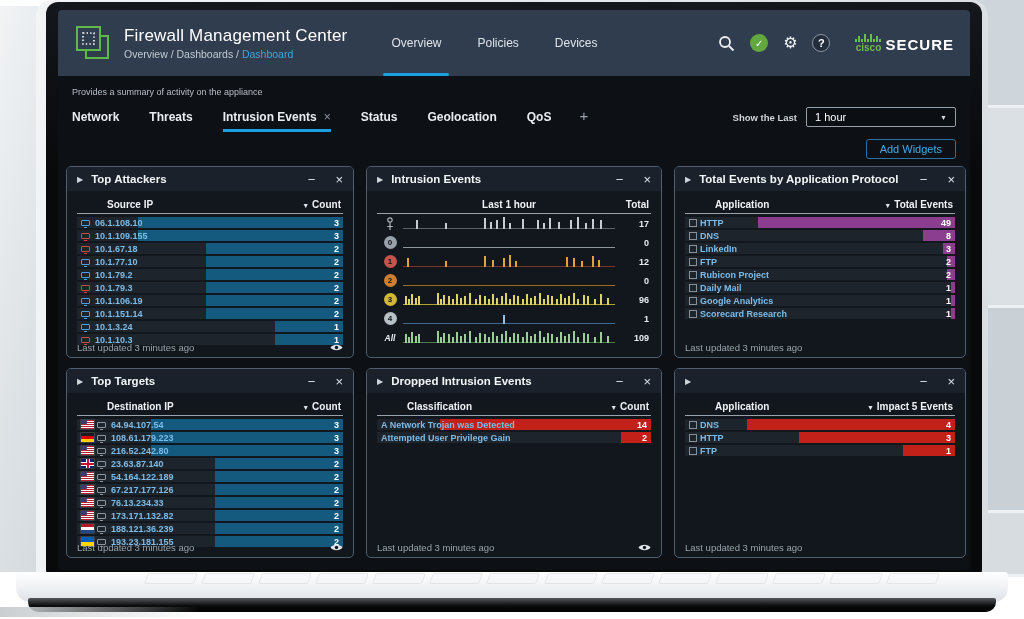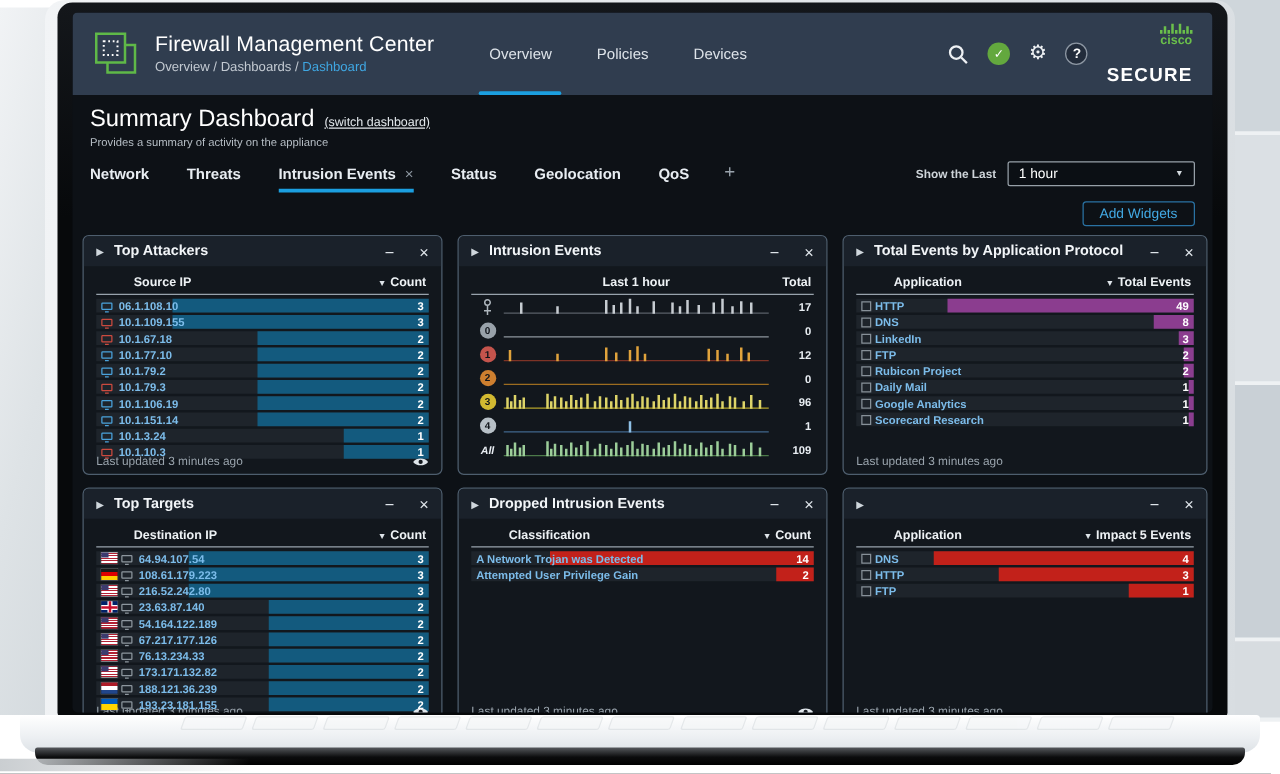--- a/index.html
+++ b/index.html
@@ -36,21 +36,21 @@
   .breadcrumb .cur { color:#3fa7e2; }
   .nav { display:flex; gap:36px; margin-left:44px; height:66px; align-items:center; }
   .nav-item { font-size:12px; color:#dde3e9; position:relative; height:100%; display:flex; align-items:center; cursor:pointer; }
   .nav-item.active::after { content:""; position:absolute; bottom:0; left:-8px; right:-8px; height:3px; background:#1b9fe0; border-radius:2px; }
   .hdr-icons { margin-left:auto; display:flex; align-items:center; gap:15px; }
   .circle-ic { width:18px; height:18px; border-radius:50%; display:flex; align-items:center; justify-content:center;
     font-size:11px; font-weight:bold; color:#fff; }
   .check { background:#63a83e; font-size:10px; }
   .help { background:#222c3b; border:1px solid #8d97a3; }
   .gear { color:#eef1f4; font-size:16px; line-height:1; cursor:pointer; }
-  .cisco-wrap { display:flex; align-items:flex-end; gap:14px; margin-left:0;flex-direction:column; }
+  .cisco-wrap { display:flex; align-items:flex-end; gap:4px; margin-left:10px; }
   .cisco-logo { display:flex; flex-direction:column; align-items:center; }
   .cisco-bars { display:flex; align-items:flex-end; gap:1px; height:9px; margin-bottom:1px; }
   .cbar { width:2px; background:#6abf4b; }
   .cisco-txt { color:#6abf4b; font-size:10px; font-weight:bold; line-height:1; }
   .secure-txt { color:#ffffff; font-size:15px; font-weight:bold; letter-spacing:1px; }
 
   
   .dash-head { padding:9px 14px 2px; }
   .dash-title-row { display:flex; align-items:baseline; gap:8px; }
   .dash-title { color:#fff; font-size:19px; font-weight:400; }
@@ -207,24 +207,20 @@
               <span class="cbar" style="height: 3px;"></span>
             </div>
           <span class="cisco-txt">cisco</span>
         </div>
         <span class="secure-txt">SECURE</span>
       </div>
     </div>
   </div>
 
   <div class="dash-head">
-    <div class="dash-title-row">
-      <span class="dash-title">Summary Dashboard</span>
-      <span class="switch-link">(switch dashboard)</span>
-    </div>
     <div class="dash-sub">Provides a summary of activity on the appliance</div>
   </div>
 
   <div class="tabs-row">
     <div class="tabs" id="tabs">
         <div class="tab"><span>Network</span></div>
         <div class="tab"><span>Threats</span></div>
         <div class="tab active"><span>Intrusion Events</span><span class="tab-x">×</span></div>
         <div class="tab"><span>Status</span></div>
         <div class="tab"><span>Geolocation</span></div>

